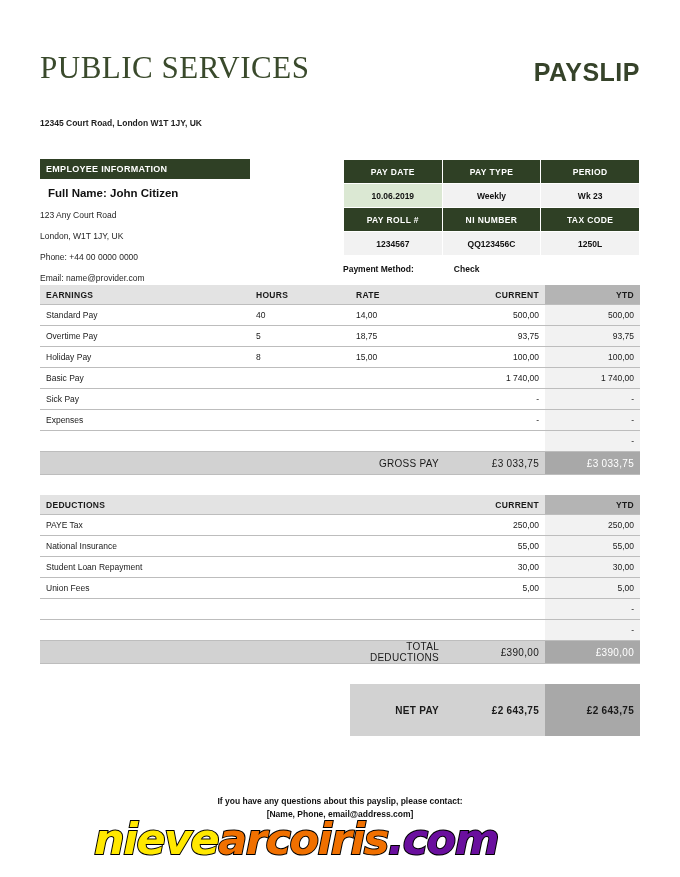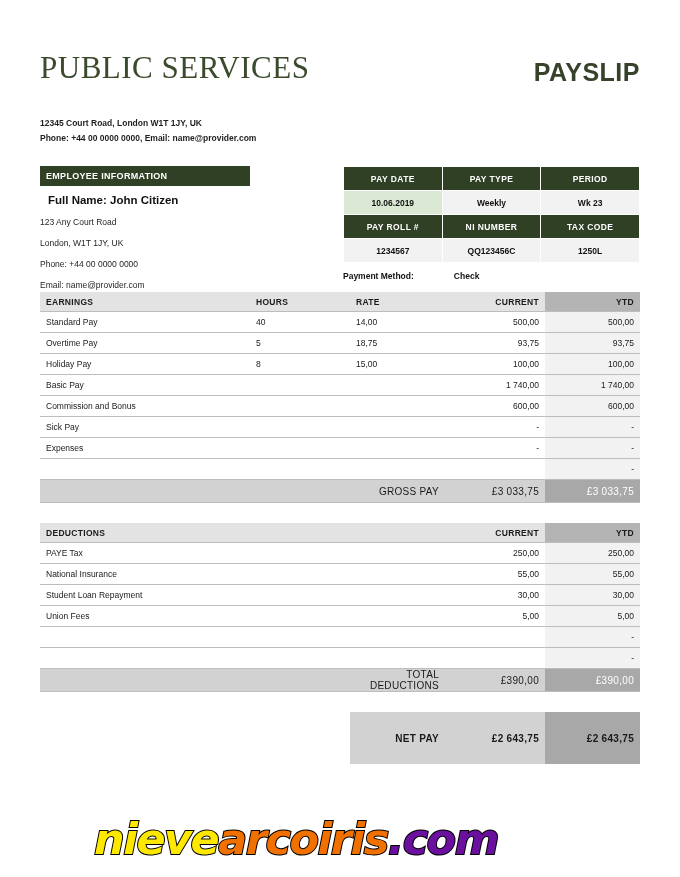--- a/index.html
+++ b/index.html
@@ -56,21 +56,21 @@
     margin-top: 4px;
     font-size: 8.5px;
     font-weight: bold;
     line-height: 15px;
     color: #1f1f1f;
   }
 
   
   .band {
     position: relative;
-    margin-top: 20px;
+    margin-top: 28px;
     height: 126px;
   }
   .emp {
     position: absolute;
     left: 0;
     top: 0;
     width: 210px;
   }
   .emp-head {
     background: #2f4025;
@@ -243,21 +243,20 @@
 
 <div class="page">
  <div class="inner">
 
   <div class="hdr">
     <div class="company">PUBLIC SERVICES</div>
     <div class="payslip-title">PAYSLIP</div>
   </div>
   <div class="addr">
     <div>12345 Court Road, London W1T 1JY, UK</div>
-    <div>Phone: +44 00 0000 0000, Email: name@provider.com</div>
   </div>
 
   <div class="band">
 
     <div class="emp">
       <div class="emp-head">EMPLOYEE INFORMATION</div>
       <div class="emp-name">Full Name: John Citizen</div>
       <div class="emp-line">123 Any Court Road</div>
       <div class="emp-line">London, W1T 1JY, UK</div>
       <div class="emp-line">Phone: +44 00 0000 0000</div>
@@ -332,27 +331,20 @@
       <td class="num ytd">100,00</td>
     </tr>
     <tr>
       <td>Basic Pay</td>
       <td></td>
       <td></td>
       <td class="num">1 740,00</td>
       <td class="num ytd">1 740,00</td>
     </tr>
     <tr>
-      <td>Commission and Bonus</td>
-      <td></td>
-      <td></td>
-      <td class="num">600,00</td>
-      <td class="num ytd">600,00</td>
-    </tr>
-    <tr>
       <td>Sick Pay</td>
       <td></td>
       <td></td>
       <td class="num">-</td>
       <td class="num ytd">-</td>
     </tr>
     <tr>
       <td>Expenses</td>
       <td></td>
       <td></td>
@@ -446,16 +438,20 @@
       <td class="spacer"></td>
       <td class="lbl">NET PAY</td>
       <td class="cur">£2 643,75</td>
       <td class="ytd">£2 643,75</td>
     </tr>
   </tbody>
       </table>
 
  </div>
 
+ <div class="footer">
+   <div>If you have any questions about this payslip, please contact:</div>
+   <div>[Name, Phone, email@address.com]</div>
+ </div>
 
  <div class="watermark"><span class="wm-a">nieve</span><span class="wm-b">arcoiris</span><span class="wm-c">.com</span></div>
 
 </div>
 
 </body></html>

